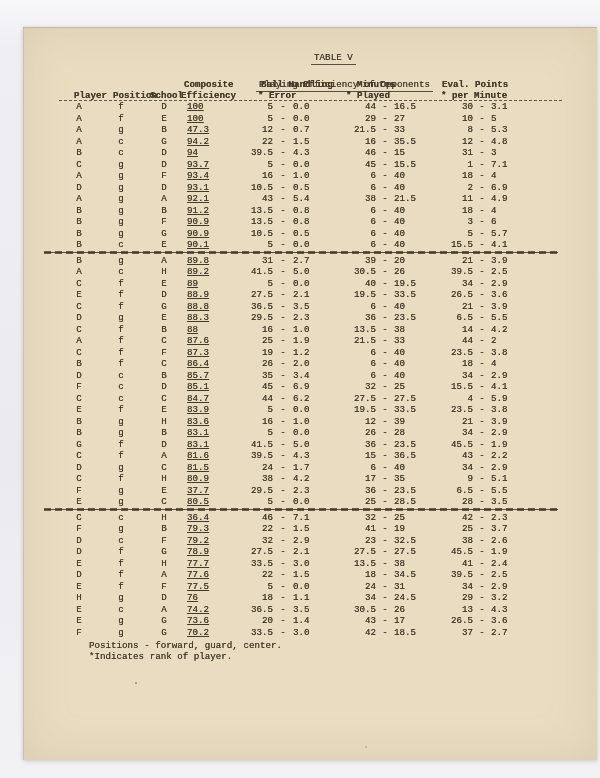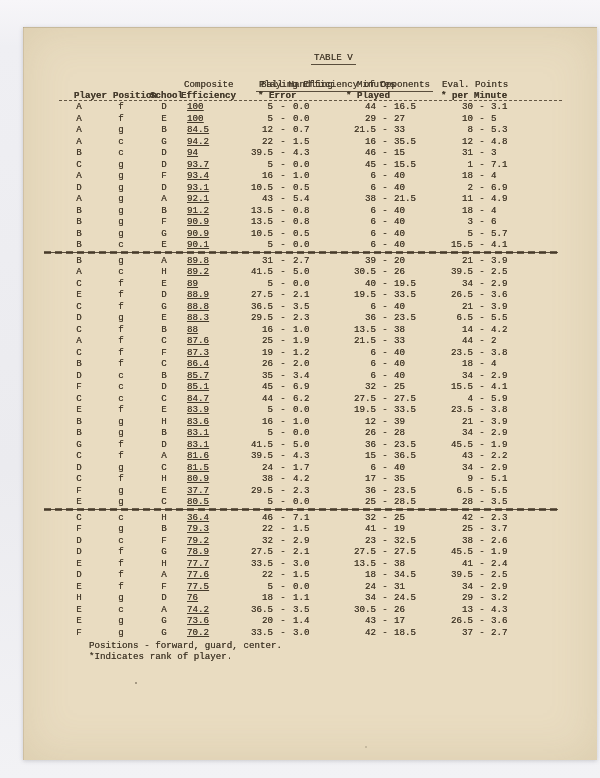--- a/index.html
+++ b/index.html
@@ -36,21 +36,21 @@
 
   .underlined {
     display: inline-block;
     border-bottom: 1px solid rgba(64,52,36,0.85);
     padding: 0 3px 1px 3px;
   }
   #table-label-wrap { left: 255px; top: 14px; }
   #doc-title-wrap   { left: 200px; top: 41px; }
 
   
-  .h1 { top: 52px; }
+  .h1 { top: 52px; font-weight: bold; }
   .h2 { top: 63px; font-weight: bold; }
 
   #header-rule {
     position: absolute;
     left: 36px; top: 72.5px;
     width: 503px; height: 0;
     border-top: 1.2px dashed rgba(64,52,36,0.8);
   }
 
   
@@ -149,21 +149,21 @@
           <span class="c c8">-</span>
           <span class="c c9">27</span>
           <span class="c c10">10</span>
           <span class="c c11">-</span>
           <span class="c c12">5</span>
         </div>
         <div class="trow">
           <span class="c c0">A</span>
           <span class="c c1">g</span>
           <span class="c c2">B</span>
-          <span class="c c3">84.5</span>
+          <span class="c c3">47.3</span>
           <span class="c c4">12</span>
           <span class="c c5">-</span>
           <span class="c c6">0.7</span>
           <span class="c c7">21.5</span>
           <span class="c c8">-</span>
           <span class="c c9">33</span>
           <span class="c c10">8</span>
           <span class="c c11">-</span>
           <span class="c c12">5.3</span>
         </div>

